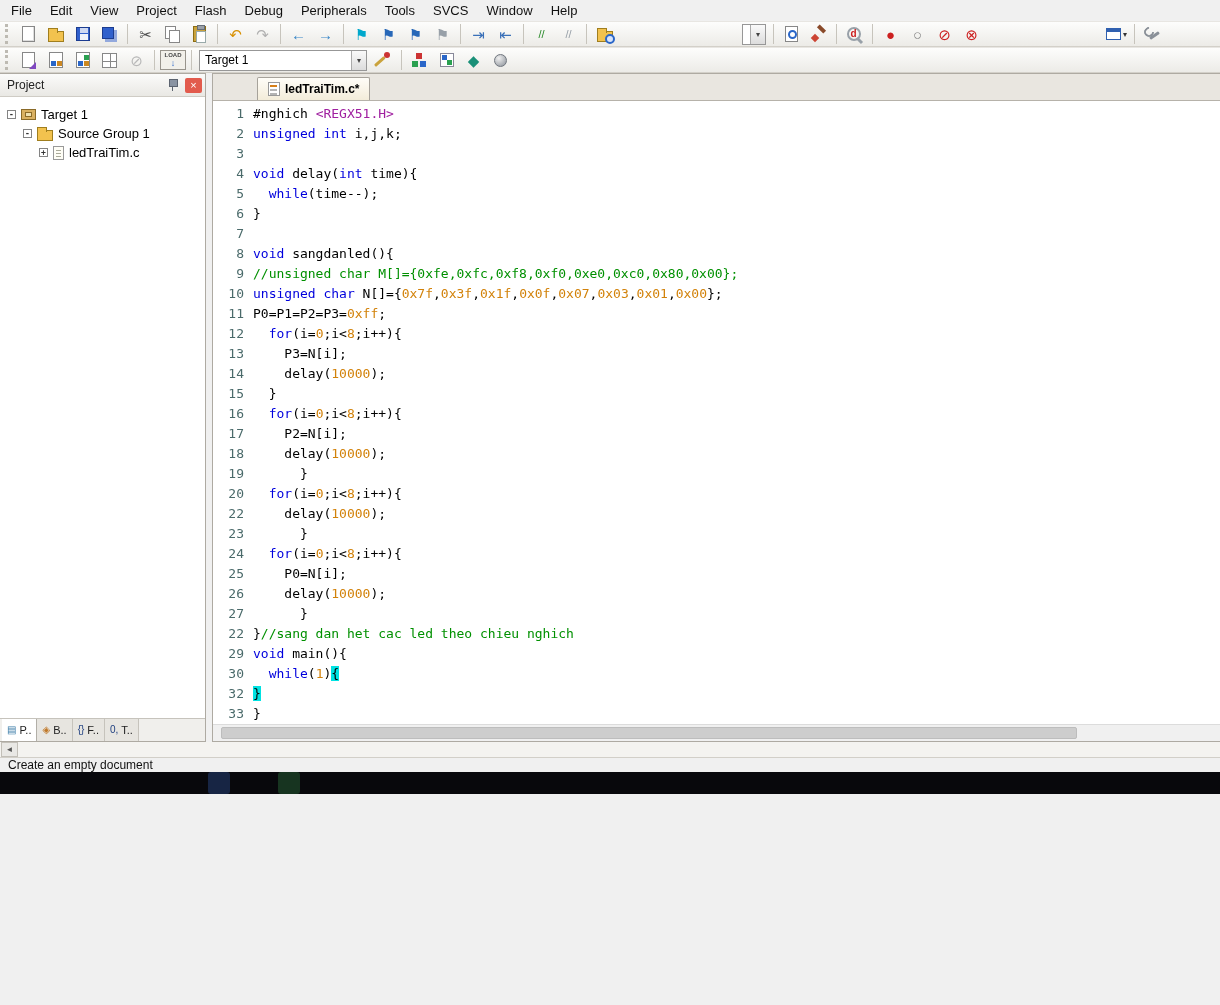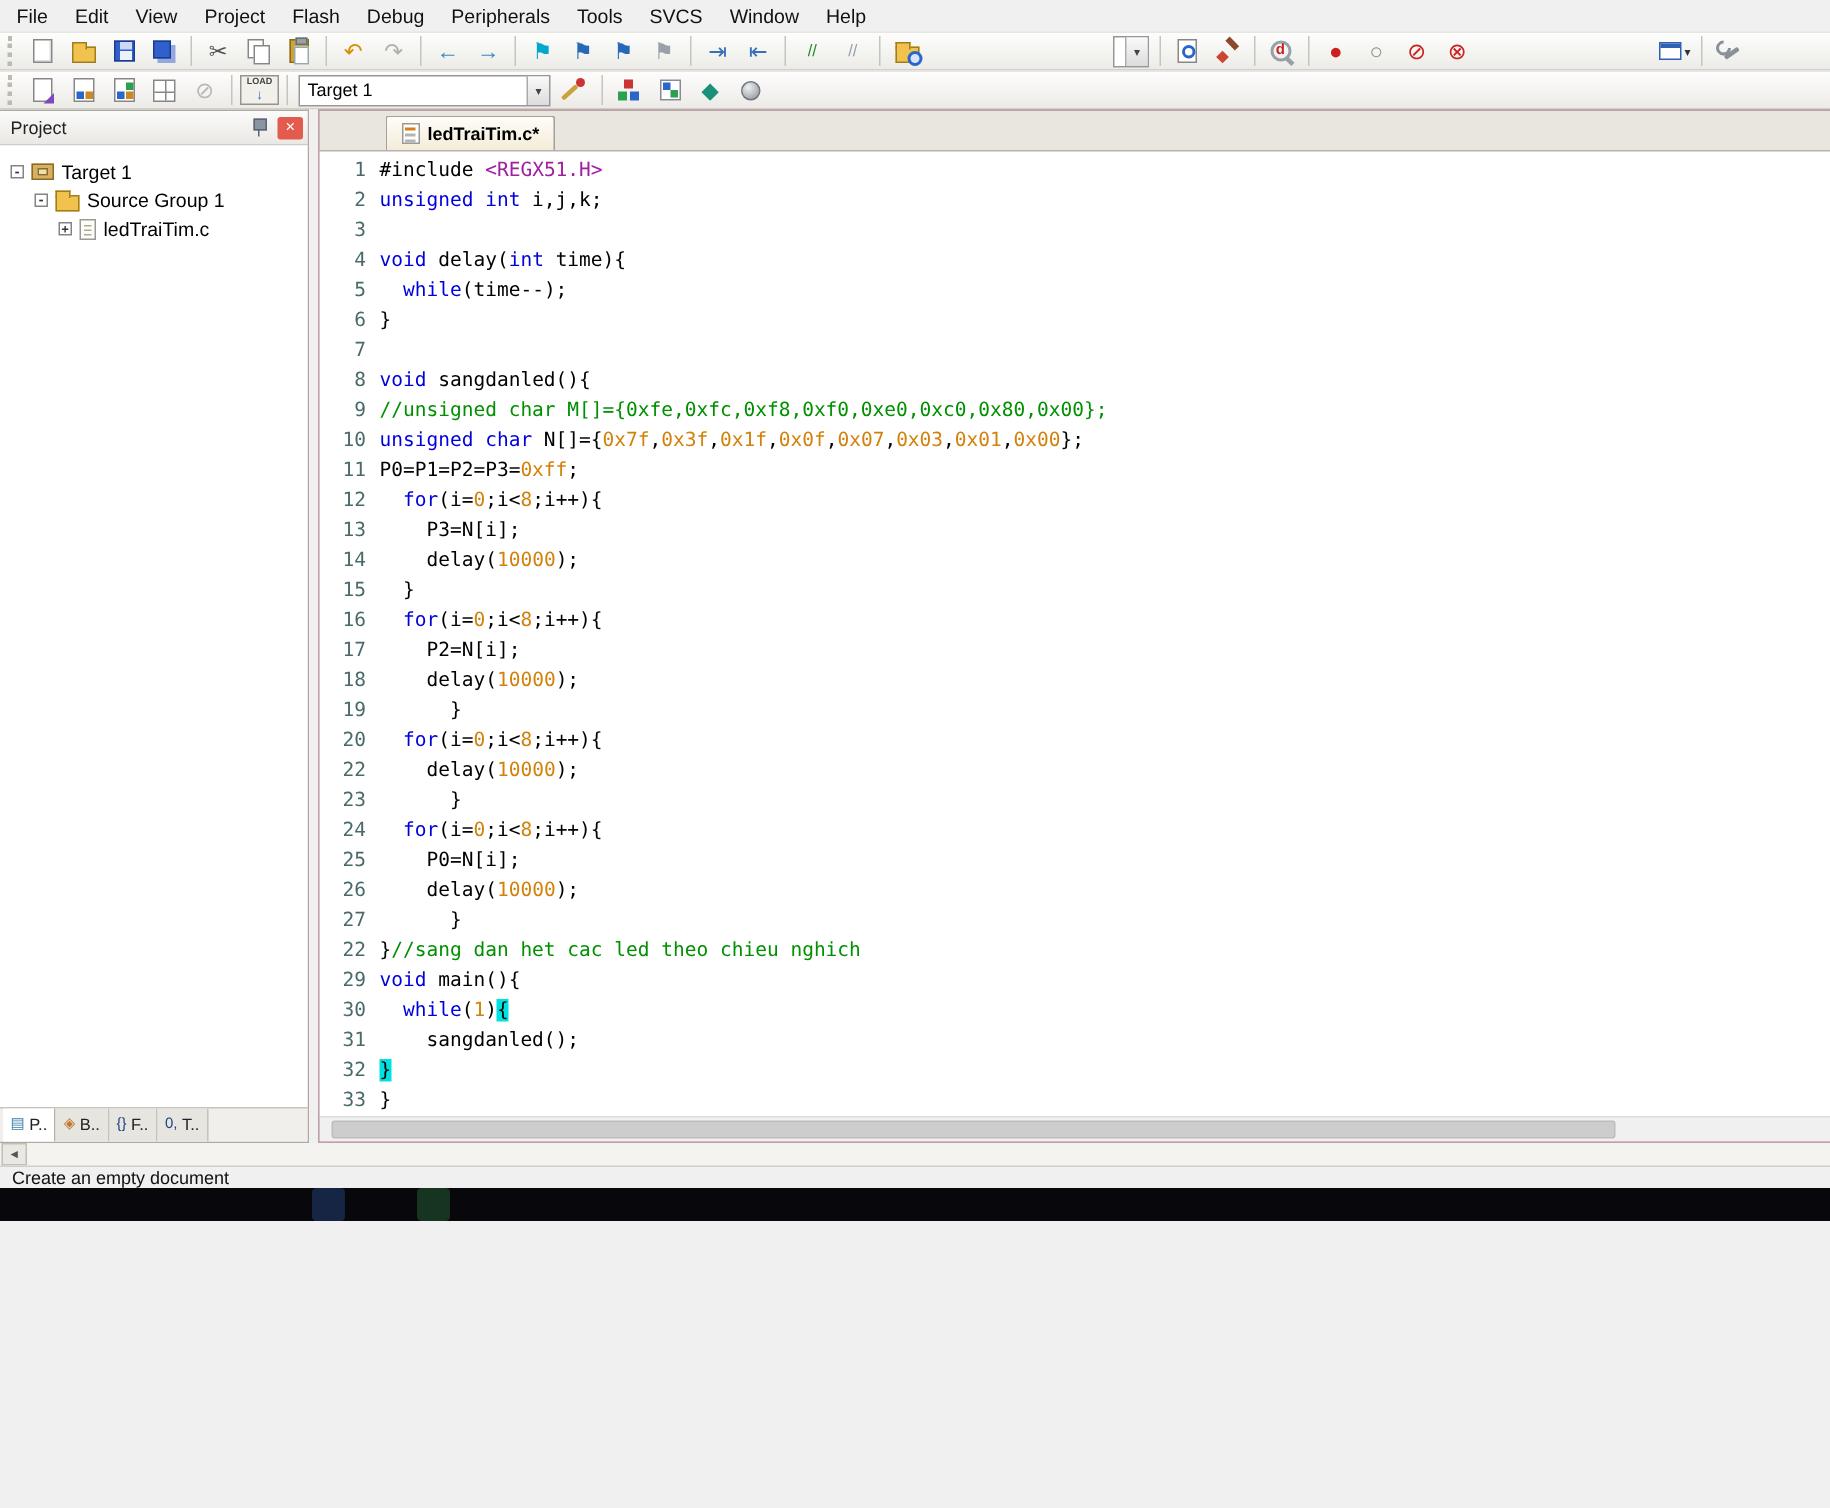--- a/index.html
+++ b/index.html
@@ -94,21 +94,21 @@
   .trow{display:flex;align-items:center;height:19px;font-size:13px;color:#000;white-space:nowrap}
   .exp{width:9px;height:9px;flex:none;border:1px solid #848484;background:#fff;display:inline-flex;align-items:center;justify-content:center;font:bold 8px/7px "DejaVu Sans Mono",monospace;color:#333;margin-right:5px}
   .trow .ic{margin-right:5px;flex:none}
   .ptabs{height:23px;flex:none;display:flex;align-items:stretch;background:#f0efec;border-top:1px solid #c6c3bc;padding-left:2px}
   .ptab{display:flex;align-items:center;gap:3px;font-size:11px;color:#222;padding:0 5px;border-right:1px solid #c6c3bc;background:#e7e5e0}
   .ptab.active{background:#fff;border-right:1px solid #b2afa8}
   .pticon{font-size:10px;line-height:1}
 
   .splitter{width:6px;background:#f0f0f0}
 
-  .editor{flex:1;min-width:0;display:flex;flex-direction:column;background:#ec4899;border:1px solid #aeaaa2;border-right:none}
+  .editor{flex:1;min-width:0;display:flex;flex-direction:column;background:#15803d;border:1px solid #aeaaa2;border-right:none}
   .tabbar{height:27px;flex:none;background:#e9e6e0;border-bottom:1px solid #b6b2aa;display:flex;align-items:flex-end;padding-left:44px}
   .tab{display:flex;align-items:center;gap:5px;height:23px;padding:0 10px;background:linear-gradient(#fffdf8,#f3ecd9);border:1px solid #a6a29a;border-bottom:none;border-radius:2px 2px 0 0;font-size:12px;font-weight:bold;color:#000}
   .code{flex:1;overflow:hidden;padding-top:3px;font:13px/20px "DejaVu Sans Mono",monospace;background:#fff}
   .cl{display:flex;white-space:pre}
   .ln{width:40px;flex:none;text-align:right;padding-right:9px;color:#4a6a6a}
   .lt{white-space:pre}
   .tk-d{color:#000}
   .tk-k{color:#0000dd}
   .tk-n{color:#d2820a}
   .tk-c{color:#009000}
@@ -355,21 +355,21 @@
     <div class="splitter"></div>
 
     <div class="editor">
       <div class="tabbar">
         <div class="tab">
           <span class="ic ic-tabfile"></span>
           <span>ledTraiTim.c*</span>
         </div>
       </div>
       <div class="code">
-          <div class="cl"><span class="ln">1</span><span class="lt"><span class="tk-d">#include </span><span class="tk-p">&lt;REGX51.H&gt;</span></span></div>
+          <div class="cl"><span class="ln">1</span><span class="lt"><span class="tk-d">#nghich </span><span class="tk-p">&lt;REGX51.H&gt;</span></span></div>
           <div class="cl"><span class="ln">2</span><span class="lt"><span class="tk-k">unsigned int</span><span class="tk-d"> i,j,k;</span></span></div>
           <div class="cl"><span class="ln">3</span><span class="lt"></span></div>
           <div class="cl"><span class="ln">4</span><span class="lt"><span class="tk-k">void</span><span class="tk-d"> delay(</span><span class="tk-k">int</span><span class="tk-d"> time){</span></span></div>
           <div class="cl"><span class="ln">5</span><span class="lt"><span class="tk-d">  </span><span class="tk-k">while</span><span class="tk-d">(time--);</span></span></div>
           <div class="cl"><span class="ln">6</span><span class="lt"><span class="tk-d">}</span></span></div>
           <div class="cl"><span class="ln">7</span><span class="lt"></span></div>
           <div class="cl"><span class="ln">8</span><span class="lt"><span class="tk-k">void</span><span class="tk-d"> sangdanled(){</span></span></div>
           <div class="cl"><span class="ln">9</span><span class="lt"><span class="tk-c">//unsigned char M[]={0xfe,0xfc,0xf8,0xf0,0xe0,0xc0,0x80,0x00};</span></span></div>
           <div class="cl"><span class="ln">10</span><span class="lt"><span class="tk-k">unsigned char</span><span class="tk-d"> N[]={</span><span class="tk-n">0x7f</span><span class="tk-d">,</span><span class="tk-n">0x3f</span><span class="tk-d">,</span><span class="tk-n">0x1f</span><span class="tk-d">,</span><span class="tk-n">0x0f</span><span class="tk-d">,</span><span class="tk-n">0x07</span><span class="tk-d">,</span><span class="tk-n">0x03</span><span class="tk-d">,</span><span class="tk-n">0x01</span><span class="tk-d">,</span><span class="tk-n">0x00</span><span class="tk-d">};</span></span></div>
           <div class="cl"><span class="ln">11</span><span class="lt"><span class="tk-d">P0=P1=P2=P3=</span><span class="tk-n">0xff</span><span class="tk-d">;</span></span></div>
@@ -384,21 +384,20 @@
           <div class="cl"><span class="ln">20</span><span class="lt"><span class="tk-d">  </span><span class="tk-k">for</span><span class="tk-d">(i=</span><span class="tk-n">0</span><span class="tk-d">;i&lt;</span><span class="tk-n">8</span><span class="tk-d">;i++){</span></span></div>
           <div class="cl"><span class="ln">22</span><span class="lt"><span class="tk-d">    delay(</span><span class="tk-n">10000</span><span class="tk-d">);</span></span></div>
           <div class="cl"><span class="ln">23</span><span class="lt"><span class="tk-d">      }</span></span></div>
           <div class="cl"><span class="ln">24</span><span class="lt"><span class="tk-d">  </span><span class="tk-k">for</span><span class="tk-d">(i=</span><span class="tk-n">0</span><span class="tk-d">;i&lt;</span><span class="tk-n">8</span><span class="tk-d">;i++){</span></span></div>
           <div class="cl"><span class="ln">25</span><span class="lt"><span class="tk-d">    P0=N[i];</span></span></div>
           <div class="cl"><span class="ln">26</span><span class="lt"><span class="tk-d">    delay(</span><span class="tk-n">10000</span><span class="tk-d">);</span></span></div>
           <div class="cl"><span class="ln">27</span><span class="lt"><span class="tk-d">      }</span></span></div>
           <div class="cl"><span class="ln">22</span><span class="lt"><span class="tk-d">}</span><span class="tk-c">//sang dan het cac led theo chieu nghich</span></span></div>
           <div class="cl"><span class="ln">29</span><span class="lt"><span class="tk-k">void</span><span class="tk-d"> main(){</span></span></div>
           <div class="cl"><span class="ln">30</span><span class="lt"><span class="tk-d">  </span><span class="tk-k">while</span><span class="tk-d">(</span><span class="tk-n">1</span><span class="tk-d">)</span><span class="tk-h">{</span></span></div>
-          <div class="cl"><span class="ln">31</span><span class="lt"><span class="tk-d">    sangdanled();</span></span></div>
           <div class="cl"><span class="ln">32</span><span class="lt"><span class="tk-h">}</span></span></div>
           <div class="cl"><span class="ln">33</span><span class="lt"><span class="tk-d">}</span></span></div>
         </div>
       <div class="hscroll">
         <div class="hthumb"></div>
       </div>
     </div>
   </div>
 
   <div class="bo-scroll">

